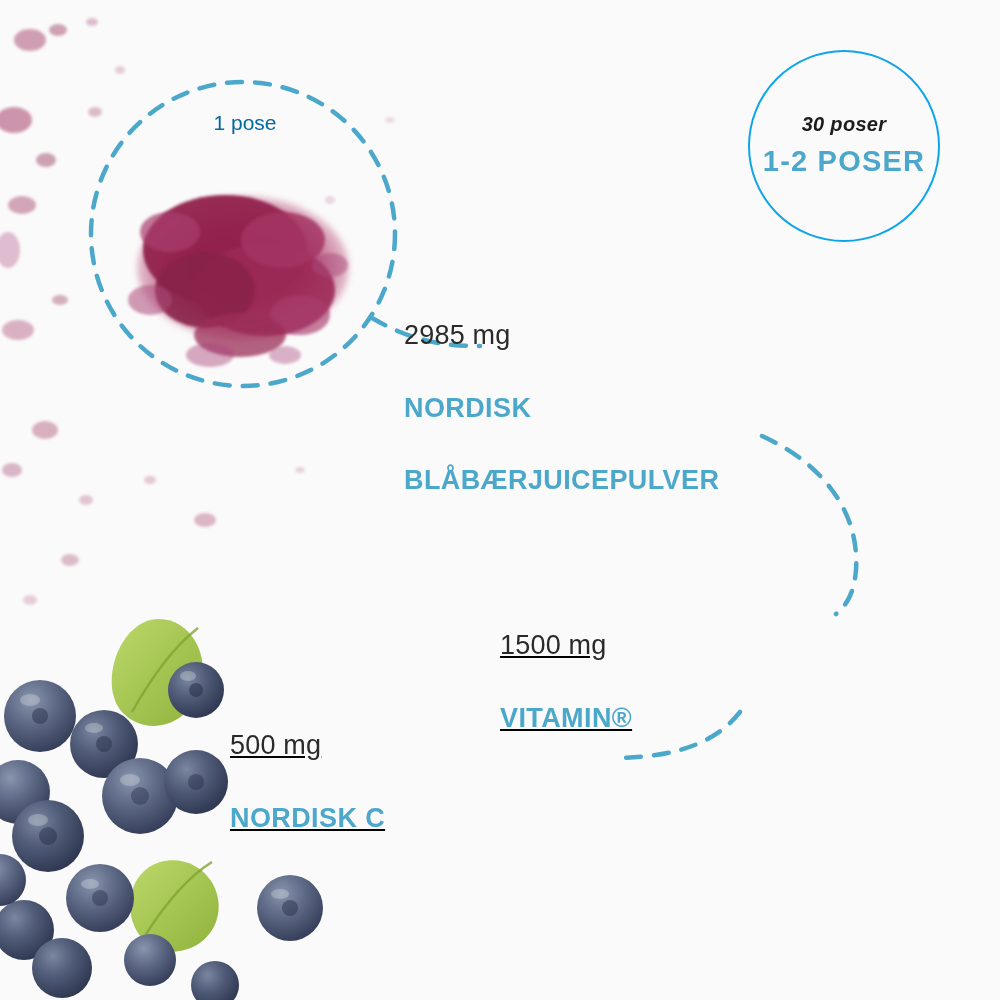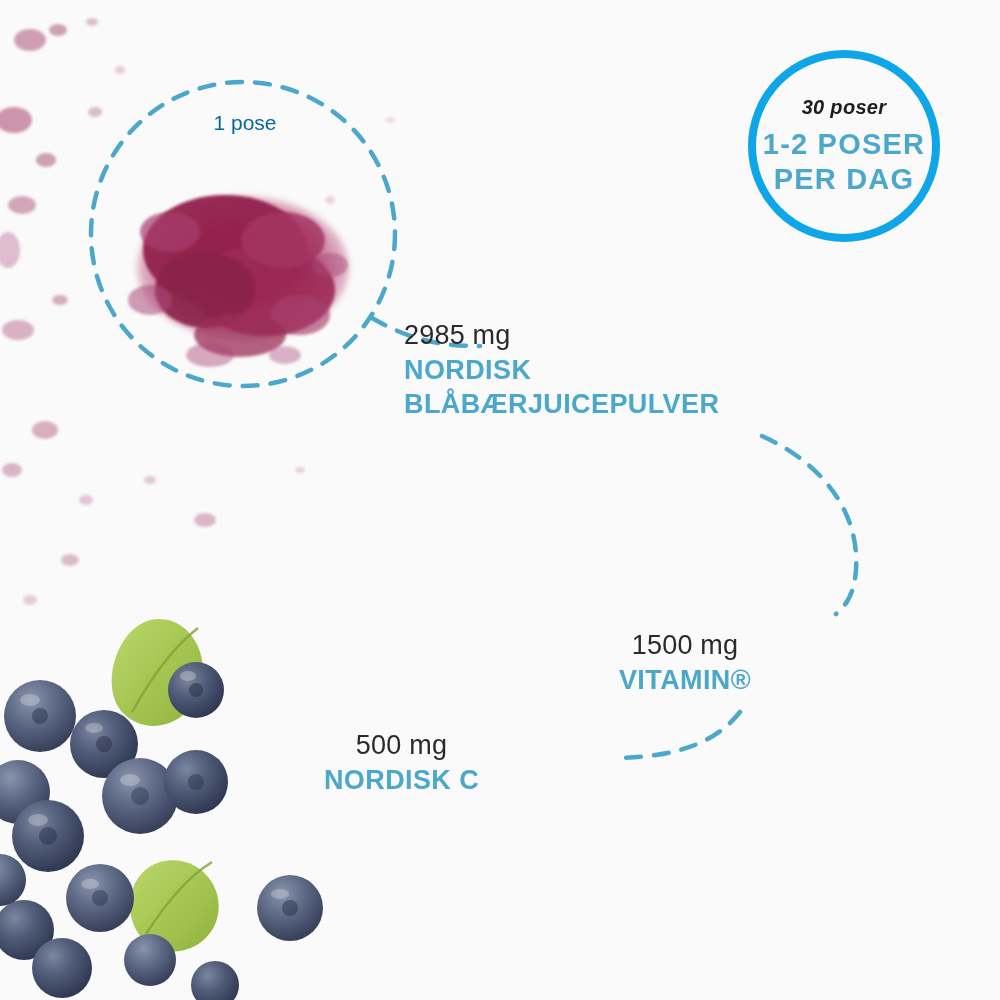--- a/index.html
+++ b/index.html
@@ -22,44 +22,45 @@
     font-size:27px;
     letter-spacing:.2px;
     line-height:1.28;
   }
   .name{
     color:#4ca8cb;
     font-weight:bold;
     font-size:27px;
     letter-spacing:.4px;
     line-height:1.28;
+    margin-top:38px;
   }
   .latin{
     color:#2a2a2a;
     font-size:26px;
     line-height:1.3;
   }
-  .right-block{text-align:center;}
+  .right-block{text-align:left;text-decoration:underline;}
   .center-block{text-align:left;}
 
   
   .callout-label{
     position:absolute;
     text-align:center;
     color:#0369a1;
     font-size:21px;
     line-height:1.26;
   }
 
   
   .badge{
     position:absolute;
     width:192px;height:192px;
     border-radius:50%;
-    border:8px solid #0ea5e9;
+    border:2px solid #0ea5e9;
     background:rgba(251,250,250,.25);
     display:flex;flex-direction:column;
     align-items:center;justify-content:center;
     box-sizing:border-box;
   }
   .badge-top{
     font-style:italic;
     font-weight:bold;
     font-size:20px;
     color:#1d1d1d;
@@ -204,21 +205,20 @@
   </svg>
 
   <div class="callout-label" style="left:150px; top:110px; width:190px;">
     <div>1 pose</div>
   </div>
 
   <div class="badge" style="left:748px; top:50px;">
     <div class="badge-top">30 poser</div>
     <div class="badge-main">
       <div>1-2 POSER</div>
-      <div>PER DAG</div>
     </div>
   </div>
 
   <div class="txt center-block" style="left:404px; top:318px; width:355px;">
     <div class="amount">2985 mg</div>
     <div class="name">NORDISK</div>
     <div class="name">BLÅBÆRJUICEPULVER</div>
   </div>
 
   <div class="txt right-block" style="left:500px; top:628px; width:370px;">

